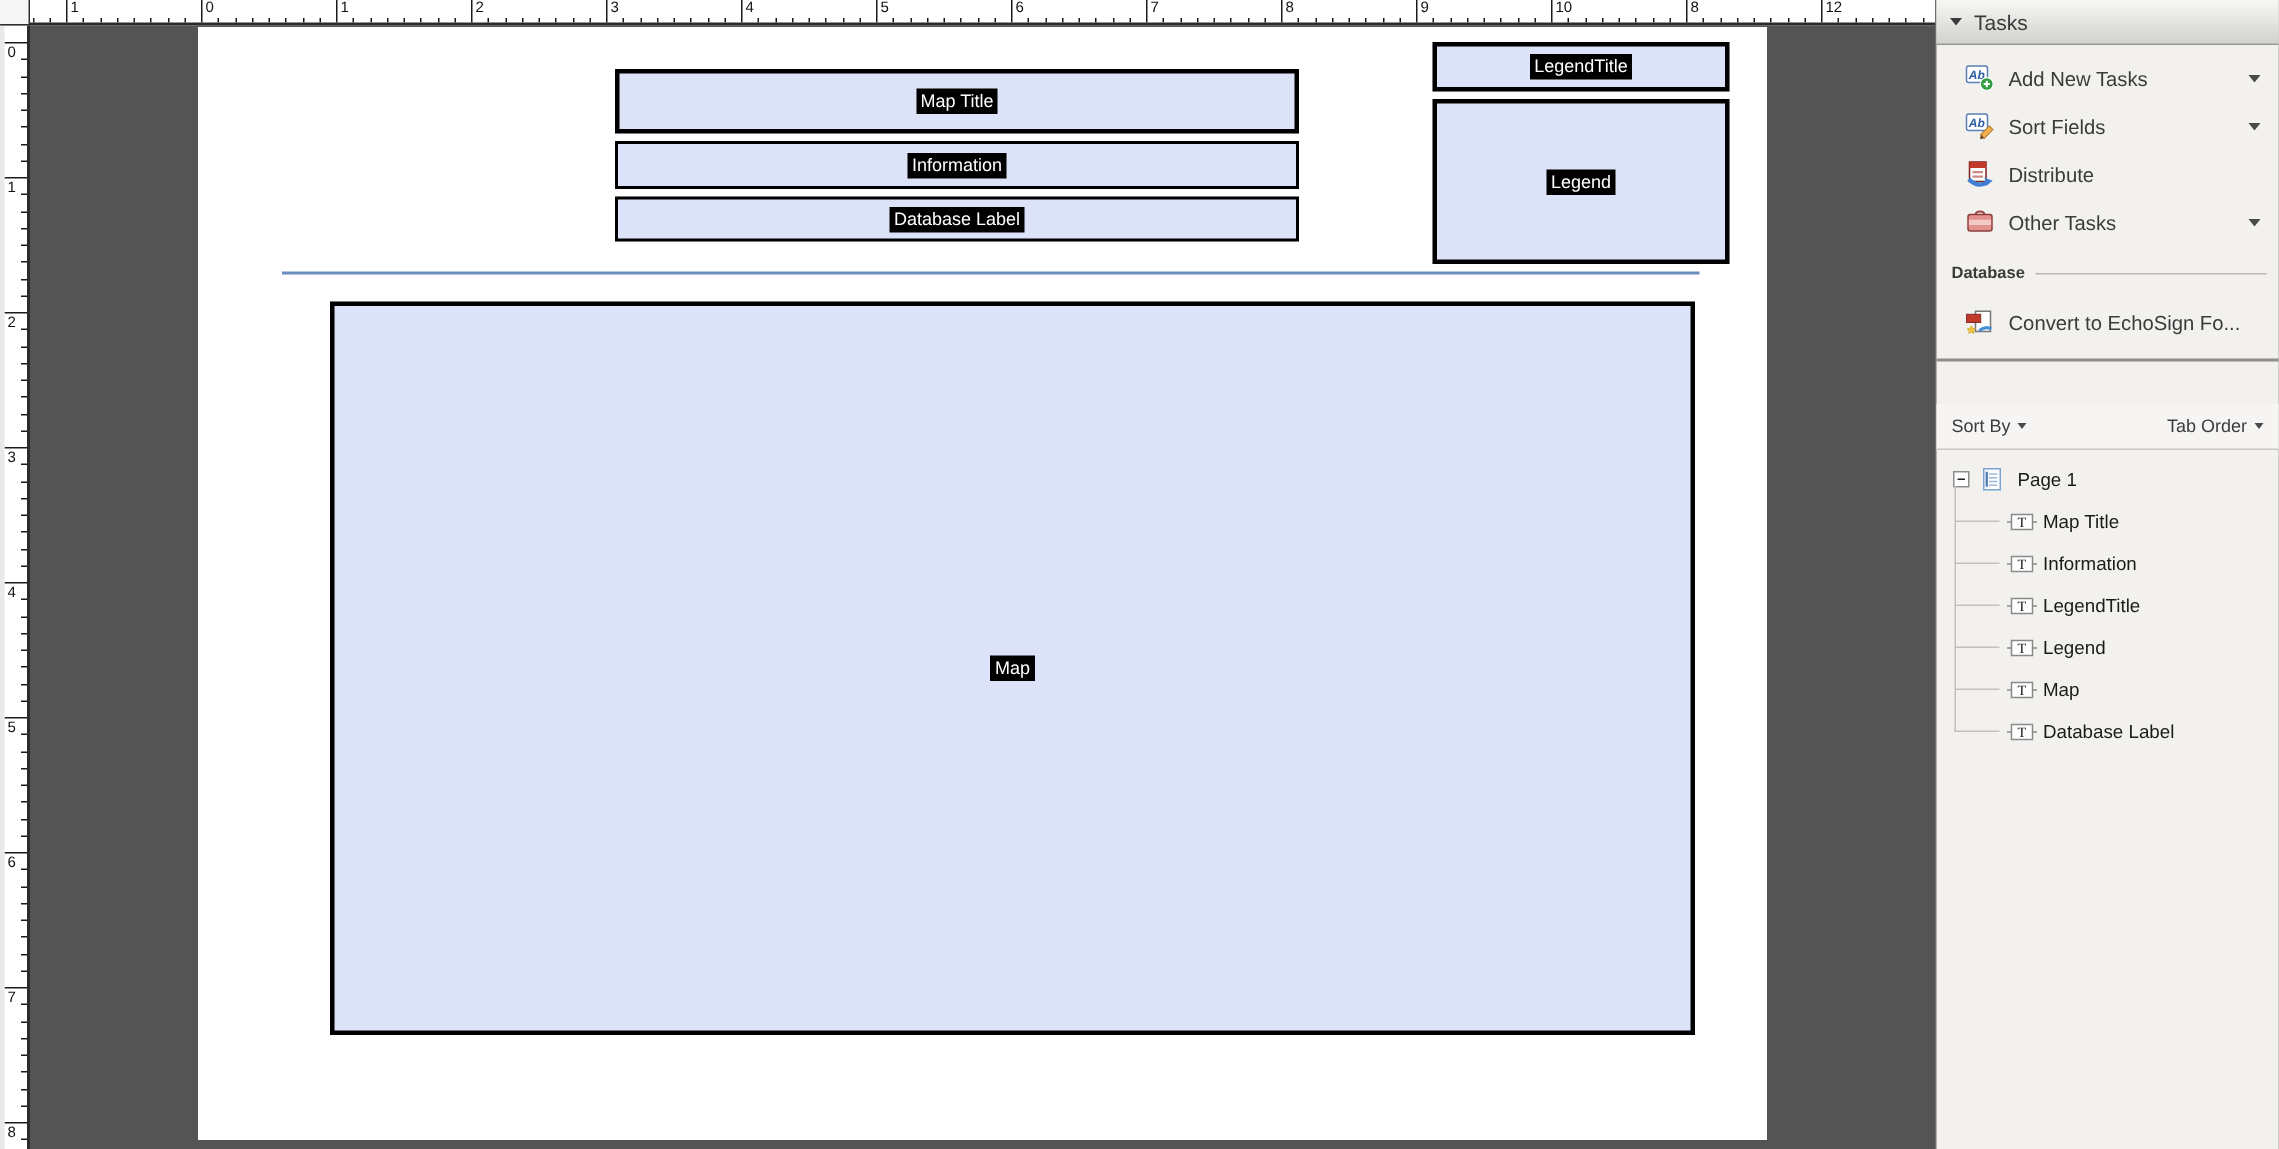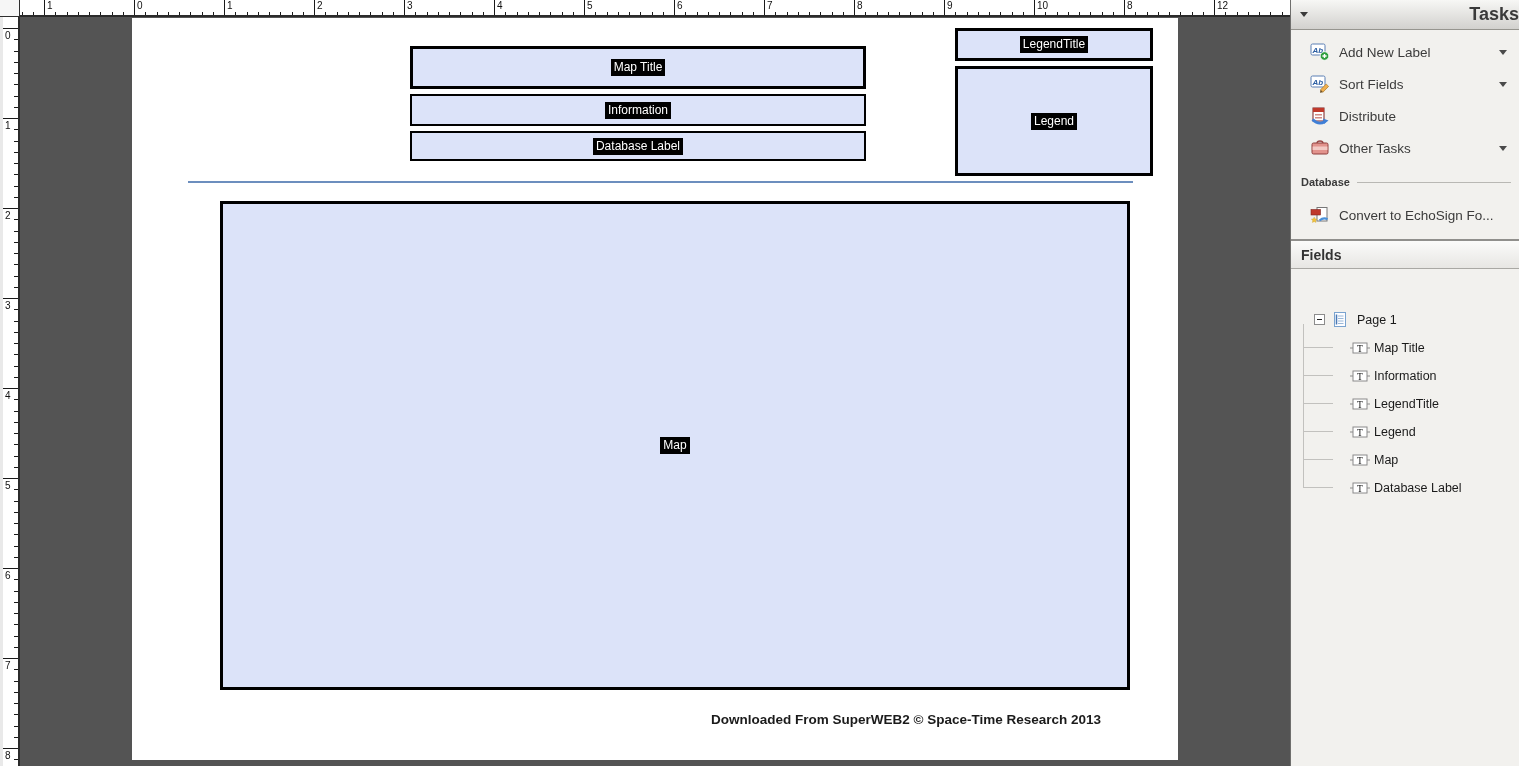--- a/index.html
+++ b/index.html
@@ -57,21 +57,21 @@
   
   .panel {
     position:absolute; left:1290px; top:0; width:229px; height:766px;
     background:#f2f1ee; border-left:1px solid #6f6f6d;
   }
   .tasks-header {
     position:absolute; left:0; top:0; right:0; height:30px;
     background:linear-gradient(#f7f7f5,#d2d1ce);
     border-bottom:1px solid #96958f;
     display:flex; align-items:center; padding-left:9px;
-    font-size:18px; font-weight:bold; color:#3a3a3a;justify-content:space-between;
+    font-size:14px; font-weight:normal; color:#3a3a3a;
   }
   .tri-down {
     width:0; height:0; display:inline-block;
     border-left:4px solid transparent; border-right:4px solid transparent;
     border-top:5px solid #3a3a3a; margin-right:8px;
   }
   .task-item {
     position:absolute; left:0; right:0; height:32px;
     display:flex; align-items:center; padding-left:19px; cursor:pointer;
   }
@@ -103,21 +103,21 @@
   }
   .sort-btn { display:flex; align-items:center; cursor:pointer; }
   .sort-btn .t {
     width:0; height:0; border-left:3.5px solid transparent; border-right:3.5px solid transparent;
     border-top:4.5px solid #4a4a4a; margin-left:5px;
   }
   .sort-by { margin-left:10px; }
   .tab-order { margin-left:auto; margin-right:10px; }
 
   .tree { position:absolute; left:0; right:0; top:300px; bottom:0; font-size:12.5px; color:#1a1a1a; }
-  .tree-row { position:absolute; left:16px; right:0; height:24px; display:flex; align-items:center; cursor:pointer; }
+  .tree-row { position:absolute; left:4px; right:0; height:24px; display:flex; align-items:center; cursor:pointer; }
   .tree-row .tlbl { margin-left:6px; }
   .minus-box {
     position:absolute; left:7px; width:11px; height:11px; background:#fff;
     border:1px solid #8c8c8c; display:flex; align-items:center; justify-content:center;
   }
   .minus-box::before { content:""; width:5px; height:1px; background:#222; }
   .connector { position:absolute; background:#c2c1be; }
 </style>
 </head>
 <body>
@@ -350,39 +350,38 @@
           <span class="field-chip">LegendTitle</span>
         </div>
         <div class="form-field" style="left: 823px; top: 48px; width: 198px; height: 110px; border-width: 3px; background: rgb(220, 227, 249);">
           <span class="field-chip">Legend</span>
         </div>
         <div class="form-field" style="left: 88px; top: 183px; width: 910px; height: 489px; border-width: 3px; background: rgb(220, 227, 249);">
           <span class="field-chip">Map</span>
         </div>
       </div>
 
-    <div class="page-footer">Downloaded From SuperWEB2 © Space-Time Research 2013</div>
   </div>
 </div>
 
 <div class="panel">
 
   <div class="tasks-header">
     <span class="tri-down"></span>
     <span>Tasks</span>
   </div>
 
   <div class="task-item" style="top:36px;">
     <svg class="icon" viewBox="0 0 20 18">
       <rect x="1" y="1" width="14" height="11" rx="1.5" fill="#fff" stroke="#5b7fb4"></rect>
       <text x="2.5" y="9.5" font-size="8" font-weight="bold" font-style="italic" fill="#2d5fa3" font-family="Liberation Sans, sans-serif">Ab</text>
       <circle cx="14.5" cy="13" r="4.3" fill="#2f9e3f" stroke="#fff" stroke-width="0.8"></circle>
       <path d="M14.5 10.9 v4.2 M12.4 13 h4.2" stroke="#fff" stroke-width="1.4"></path>
     </svg>
-    <span class="lbl">Add New Label</span>
+    <span class="lbl">Add New Tasks</span>
     <span class="dd-arrow"></span>
   </div>
 
   <div class="task-item" style="top:68px;">
     <svg class="icon" viewBox="0 0 20 18">
       <rect x="1" y="1" width="14" height="11" rx="1.5" fill="#fff" stroke="#5b7fb4"></rect>
       <text x="2.5" y="9.5" font-size="8" font-weight="bold" font-style="italic" fill="#2d5fa3" font-family="Liberation Sans, sans-serif">Ab</text>
       <path d="M10.5 14.8 L16.2 9 L18.6 11.4 L12.9 17.2 Z" fill="#f2b04e" stroke="#a97a2a" stroke-width="0.7"></path>
       <path d="M10.5 14.8 L10 17.8 L12.9 17.2 Z" fill="#6b4a1d"></path>
     </svg>
@@ -422,24 +421,31 @@
       <rect x="7" y="1.5" width="10" height="13.5" fill="#fff" stroke="#777"></rect>
       <rect x="1" y="3.5" width="9.5" height="5.5" fill="#c0392b" stroke="#7e2620" stroke-width="0.6"></rect>
       <path d="M4.2 11.2 l0.9 1.7 1.9 0.3 -1.4 1.3 0.35 1.9 -1.75-0.9 -1.75 0.9 0.35-1.9 -1.4-1.3 1.9-0.3 Z" fill="#f3c23c" stroke="#caa01f" stroke-width="0.4"></path>
       <path d="M9.5 14.5 q4-3.5 8-1.2" stroke="#4a90d9" stroke-width="2.2" fill="none"></path>
     </svg>
     <span class="lbl">Convert to EchoSign Fo...</span>
   </div>
 
   <div class="panel-sep"></div>
 
-  <div class="fields-header">
-    <span>Fields</span>
-  </div>
-
+
+  <div class="sort-bar">
+    <span class="sort-btn sort-by">
+      <span>Sort By</span>
+      <span class="t"></span>
+    </span>
+    <span class="sort-btn tab-order">
+      <span>Tab Order</span>
+      <span class="t"></span>
+    </span>
+  </div>
 
   <div class="tree" id="fieldTree">
       <div class="tree-row" style="top: 8px;">
         <span class="minus-box" style="top:6px;"></span>
         <svg style="position:absolute;left:25px;top:3px;" width="16" height="18" viewBox="0 0 16 18">
           <rect x="2.5" y="1.5" width="11" height="14" fill="#fdfdff" stroke="#7aa3cf"></rect>
           <line x1="4.5" y1="3.5" x2="4.5" y2="13.5" stroke="#4a7ab5" stroke-width="1.5"></line>
           <g stroke="#9ab8d8" stroke-width="1">
             <line x1="6" y1="5" x2="11.5" y2="5"></line>
             <line x1="6" y1="7.5" x2="11.5" y2="7.5"></line>

